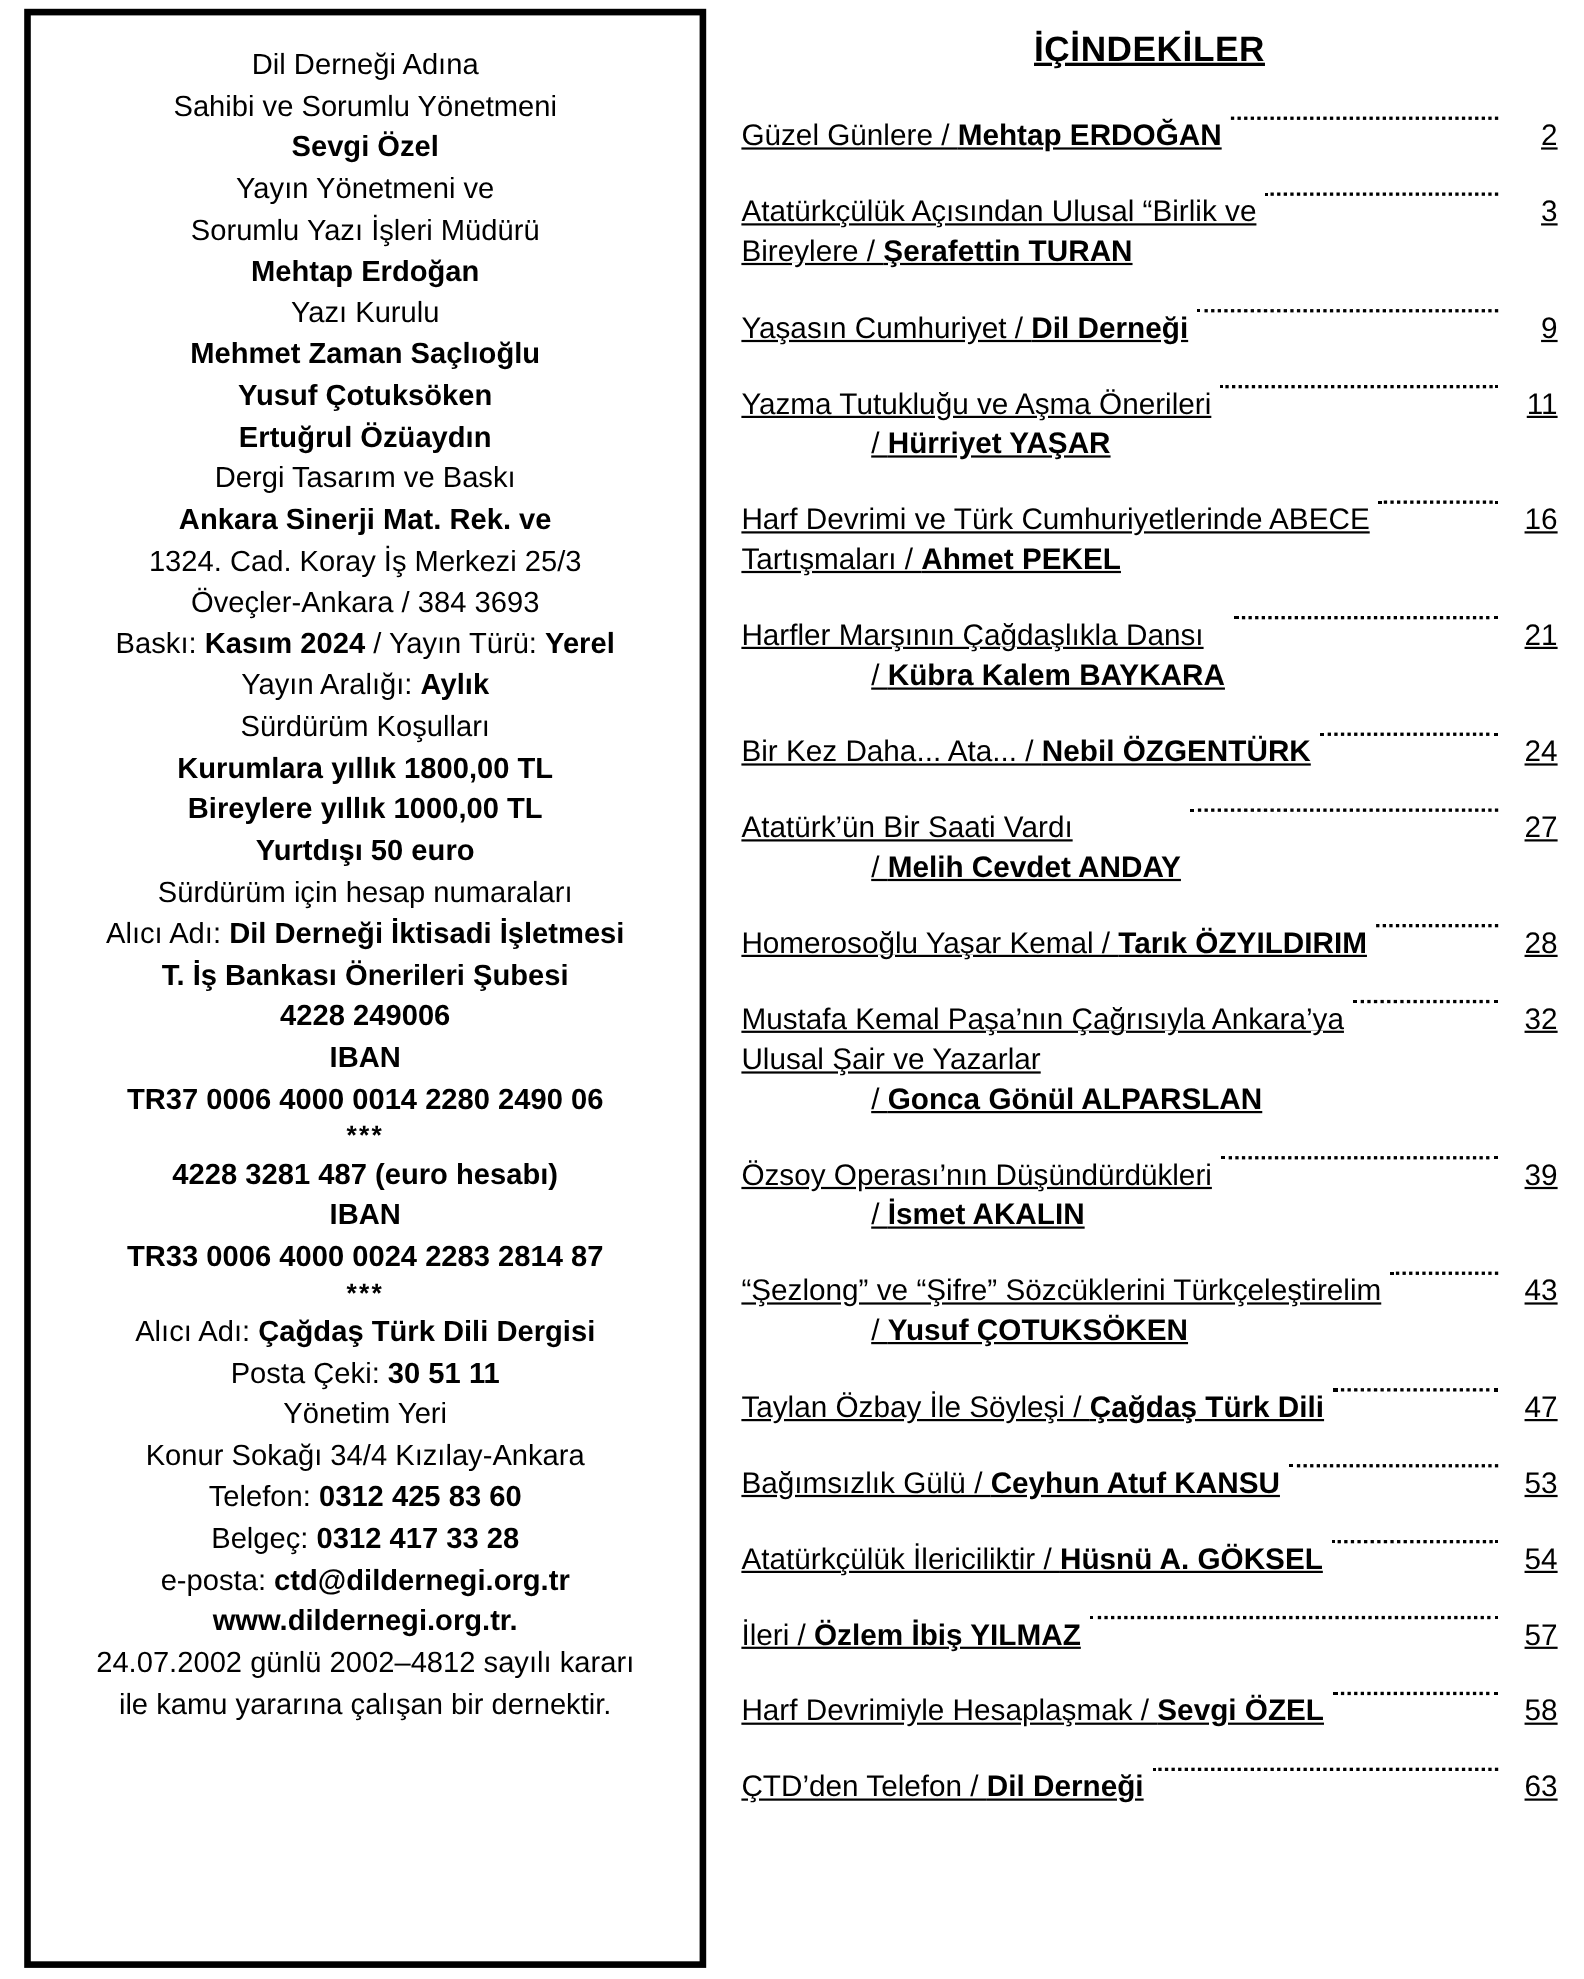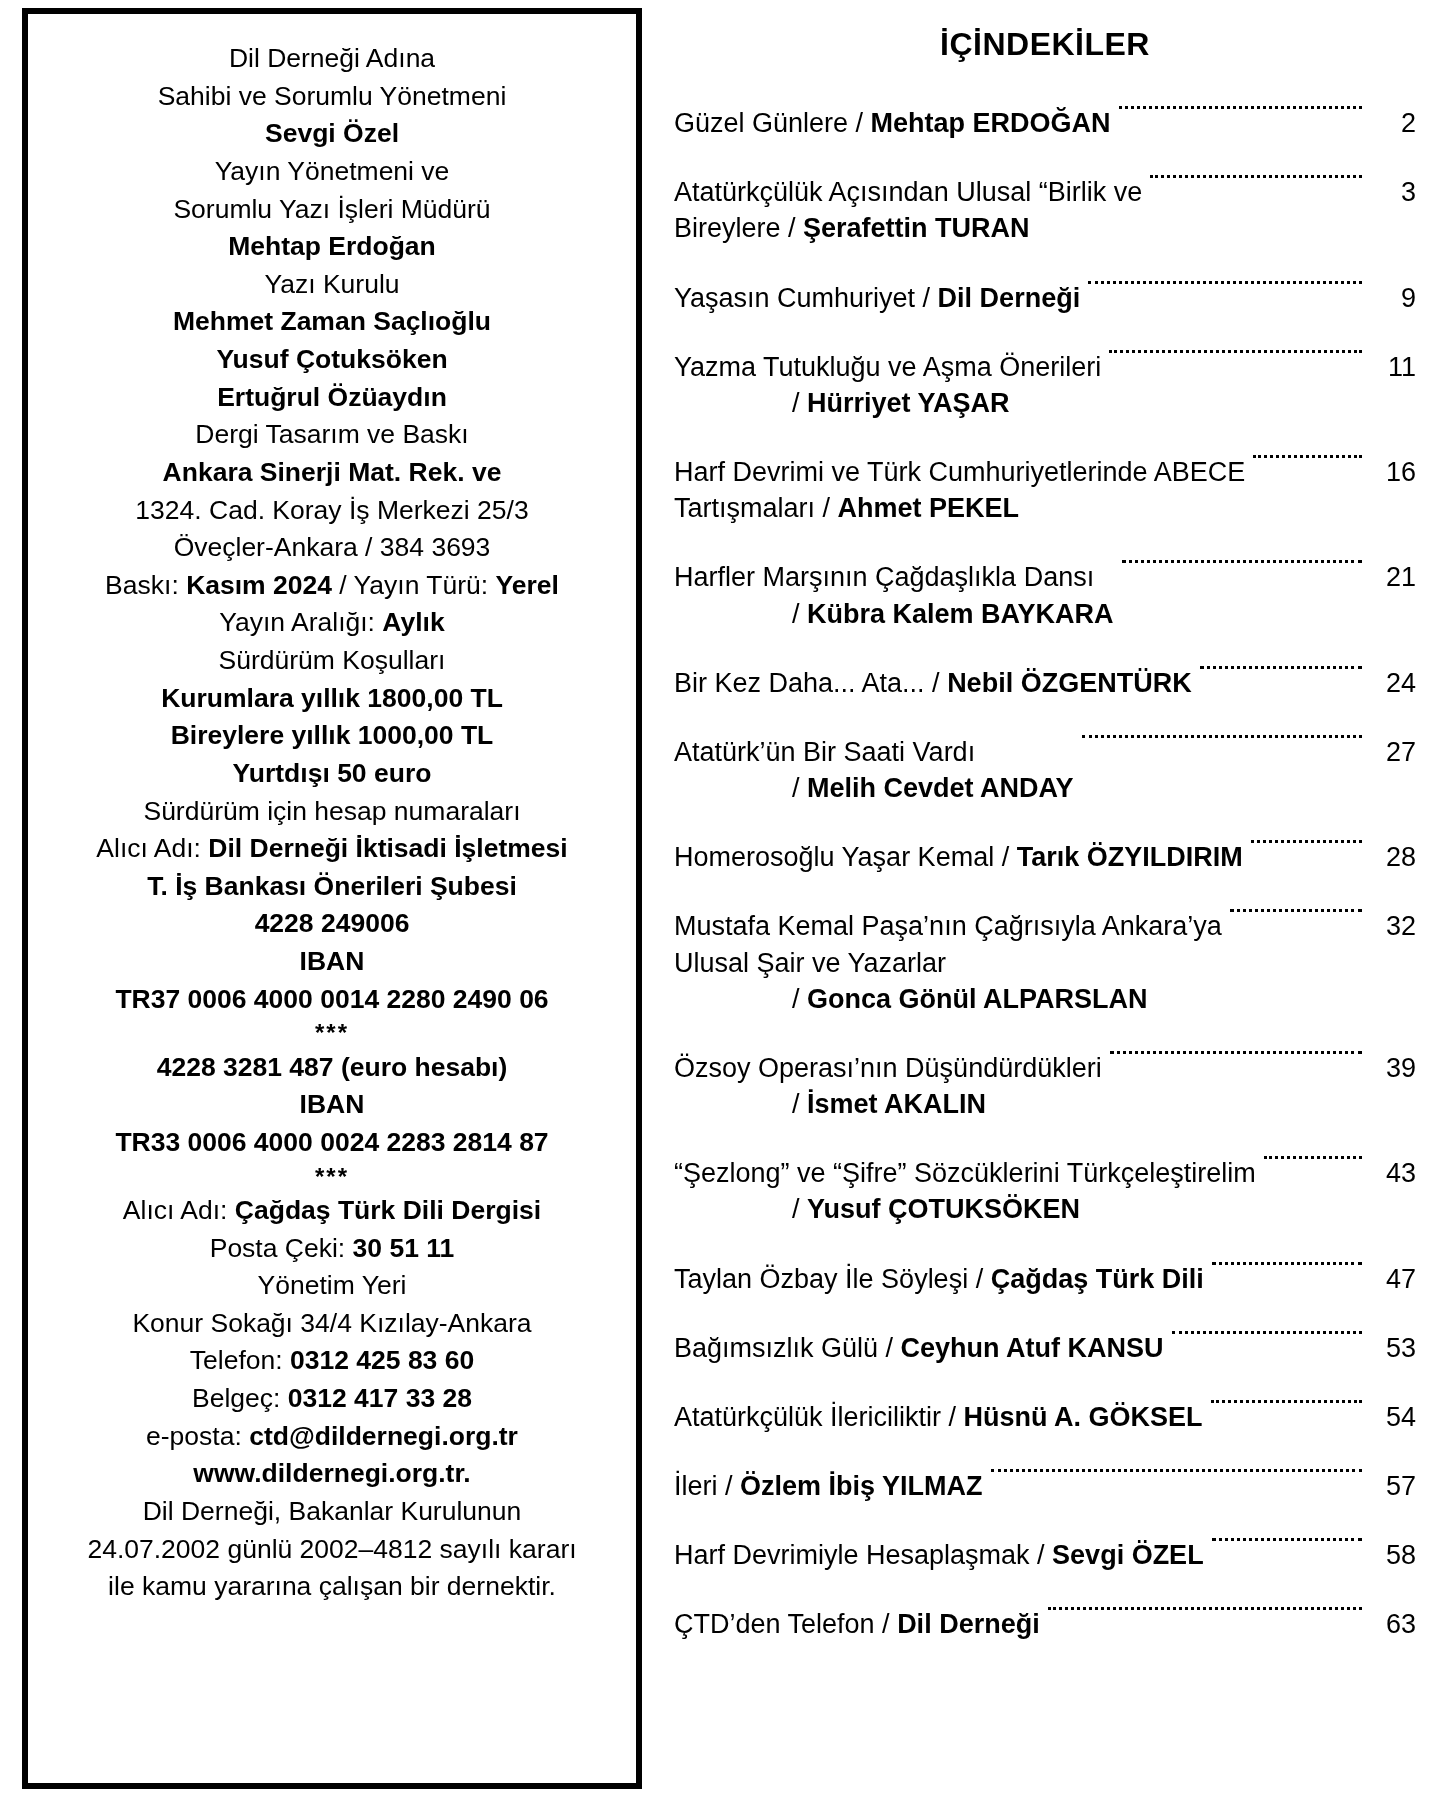--- a/index.html
+++ b/index.html
@@ -46,20 +46,21 @@
     line-height: 1.1;
     padding: 2px 0 2px;
   }
 
   
   .toc {
     flex: 1;
     box-sizing: border-box;
     padding-right: 6px;
     padding-top: 18px;
+    text-decoration: underline;
   }
   .toc-title {
     text-align: center;
     font-size: 32px;
     font-weight: bold;
     letter-spacing: 0.5px;
     margin: 0 0 42px 0;
   }
   .toc-list {
     display: block;
@@ -136,21 +137,20 @@
       <span class="ln b">TR33 0006 4000 0024 2283 2814 87</span>
       <span class="ln b stars">***</span>
       <span class="ln">Alıcı Adı: <b>Çağdaş Türk Dili Dergisi</b></span>
       <span class="ln">Posta Çeki: <b>30 51 11</b></span>
       <span class="ln">Yönetim Yeri</span>
       <span class="ln">Konur Sokağı 34/4 Kızılay-Ankara</span>
       <span class="ln">Telefon: <b>0312 425 83 60</b></span>
       <span class="ln">Belgeç: <b>0312 417 33 28</b></span>
       <span class="ln">e-posta: <b>ctd@dildernegi.org.tr</b></span>
       <span class="ln b">www.dildernegi.org.tr.</span>
-      <span class="ln">Dil Derneği, Bakanlar Kurulunun</span>
       <span class="ln">24.07.2002  günlü 2002–4812 sayılı kararı</span>
       <span class="ln">ile kamu yararına çalışan bir dernektir.</span>
     </div>
 
   <div class="toc">
     <div class="toc-title">İÇİNDEKİLER</div>
     <div class="toc-list" id="toc-list">
         <div class="toc-entry">
           <div class="etext">
             <span class="row2"><span>Güzel Günlere / </span><span class="author">Mehtap ERDOĞAN</span></span>

